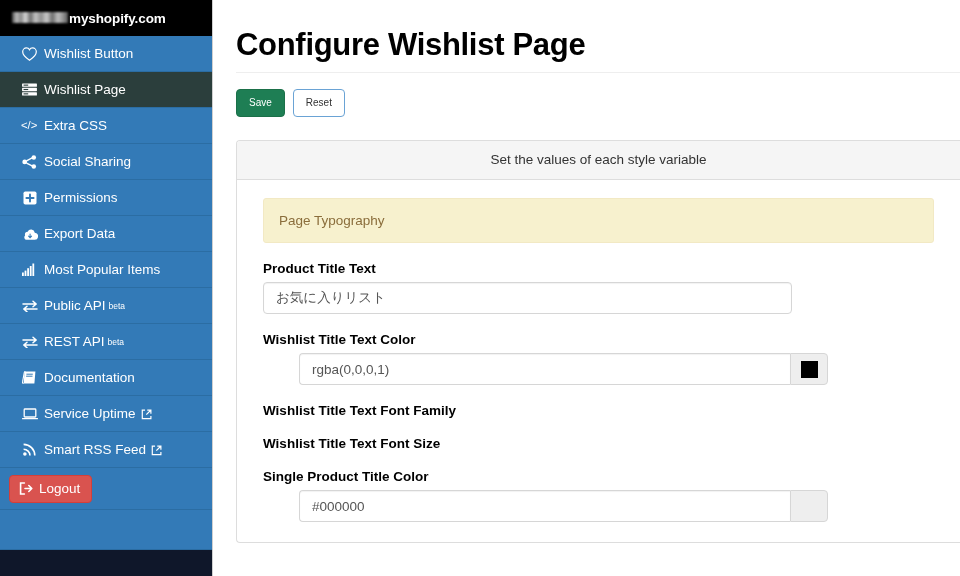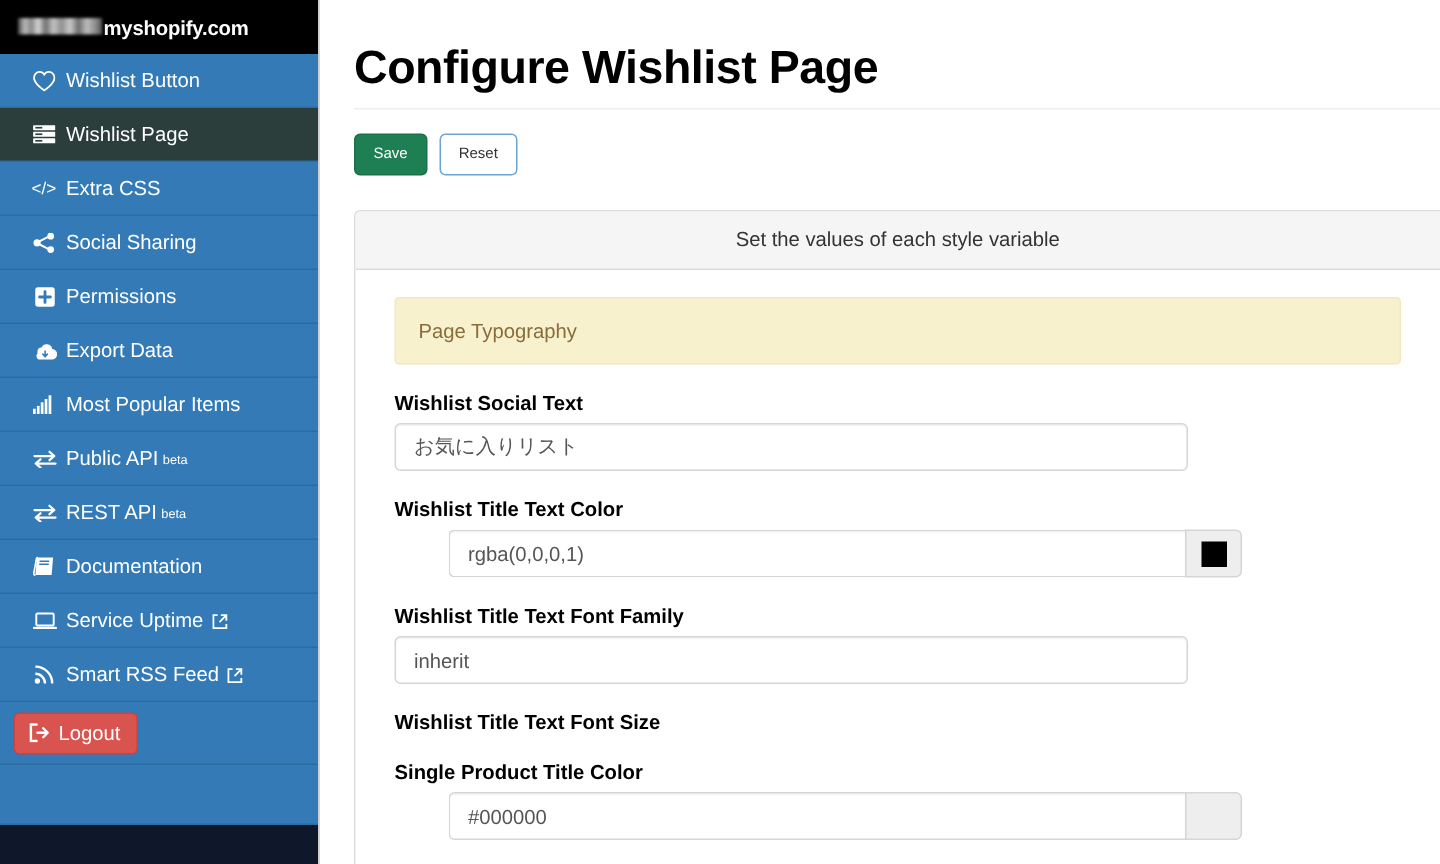--- a/index.html
+++ b/index.html
@@ -407,37 +407,36 @@
       <button class="btn btn-reset">Reset</button>
     </div>
 
     <section class="panel">
       <div class="panel-head">Set the values of each style variable</div>
       <div class="panel-body">
 
         <div class="section-banner">Page Typography</div>
 
         <div class="field">
-          <label class="field-label">Wishlist Social Text</label>
+          <label class="field-label">Product Title Text</label>
           <input class="input" type="text" value="お気に入りリスト" style="">
         </div>
 
         <div class="field">
           <label class="field-label">Wishlist Title Text Color</label>
           <div class="input-group">
             <input class="input" type="text" value="rgba(0,0,0,1)" style="">
             <div class="swatch-btn">
               <span class="swatch"></span>
             </div>
           </div>
         </div>
 
         <div class="field">
           <label class="field-label">Wishlist Title Text Font Family</label>
-          <input class="input" type="text" value="inherit" style="">
         </div>
 
         <div class="field">
           <label class="field-label">Wishlist Title Text Font Size</label>
         </div>
 
         <div class="field">
           <label class="field-label">Single Product Title Color</label>
           <div class="input-group">
             <input class="input" type="text" value="#000000" style="">

